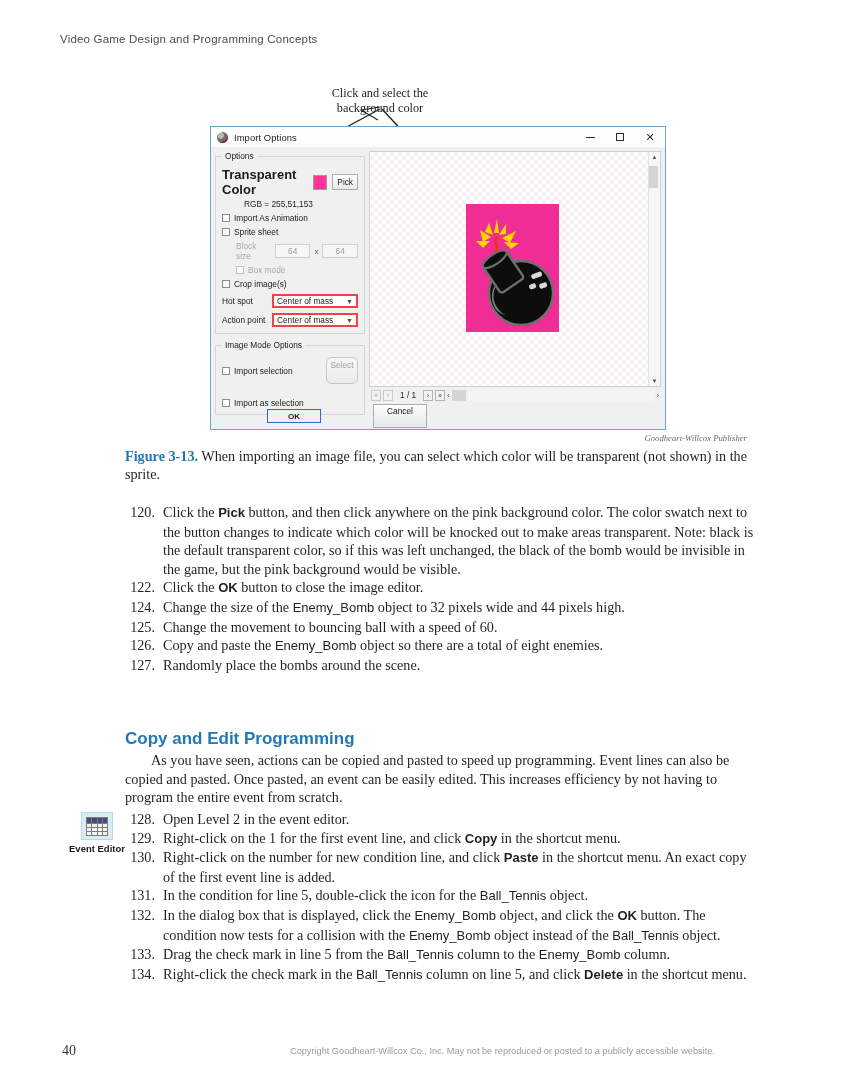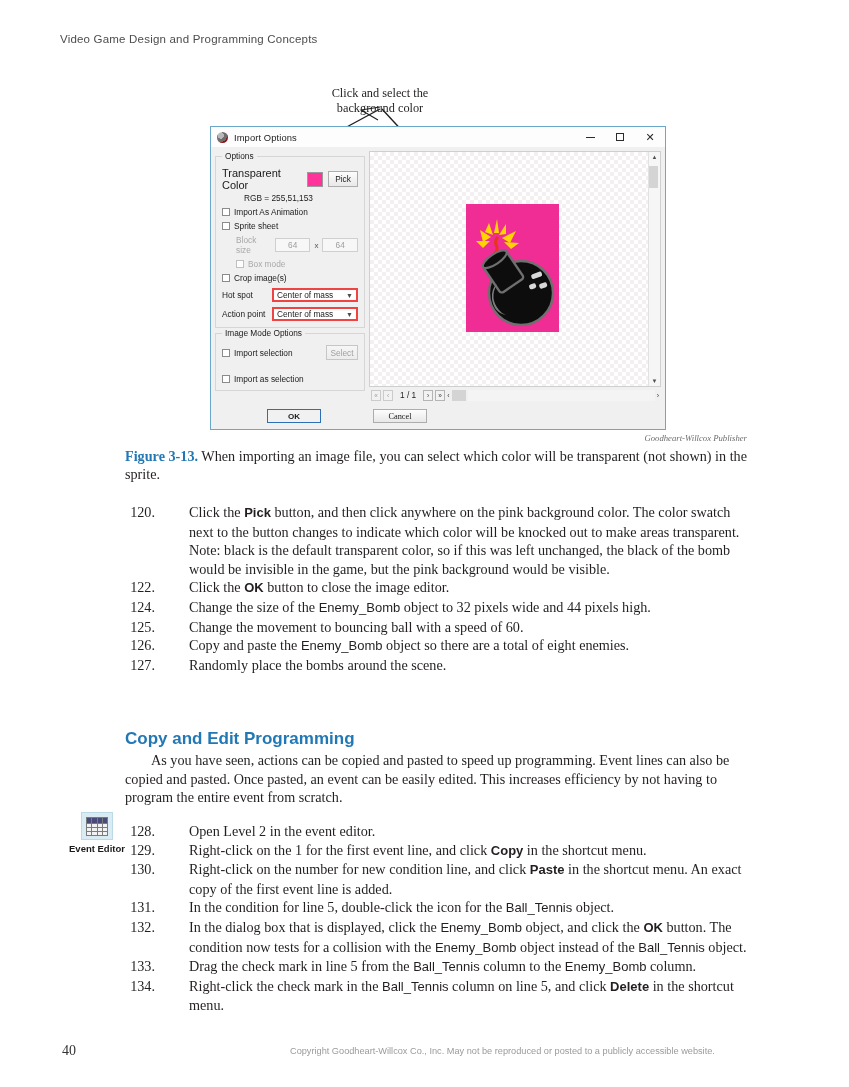--- a/index.html
+++ b/index.html
@@ -55,43 +55,43 @@
     width: 30px; height: 20px; display:flex; align-items:center; justify-content:center;
     font-size: 10px; color:#2b2b2b;
   }
   .glyph-min { display:block; width:9px; height:1px; background:#2b2b2b; }
   .glyph-max { display:block; width:8px; height:8px; border:1px solid #2b2b2b; }
   .glyph-close { font-size:11px; line-height:11px; }
 
   .dlg-body { flex:1 1 auto; display:flex; padding: 4px 4px 0 4px; gap: 4px; min-height:0; }
 
   
-  .opt-col { width: 150px; flex:0 0 150px; display:flex; flex-direction:column; }
+  .opt-col { width: 150px; flex:0 0 150px; display:flex; flex-direction:column; gap:6px; }
 
   fieldset.group {
     border:1px solid #d6d6d6; margin:0; padding: 3px 6px 6px 6px;
     background:#f0f0f0;
   }
   fieldset.group legend { padding:0 3px; font-size:8.3px; color:#1a1a1a; }
 
   .row { display:flex; align-items:center; margin-top:3px; }
-  .lbl { font-size:11px; }
+  .lbl { font-size:13px;font-weight:bold; }
   .swatch {
     width: 17px; height: 15px; background:#ff3399; border:1px solid #9a9a9a;
     margin-left:auto;
   }
   .btn {
     font-family:"Liberation Sans", sans-serif; font-size:8.3px;
     background: linear-gradient(#fdfdfd,#e8e8e8);
     border:1px solid #adadad; color:#1a1a1a;
     padding:2px 0; text-align:center;
   }
   .btn.pick { width: 31px; height:16px; margin-left:5px; line-height:11px; }
-  .btn.select { width: 32px; height:15px; line-height:10px; color:#a0a0a0; border-color:#c6c6c6;
-                background: linear-gradient(#f6f6f6,#ececec); margin-left:auto; }
+  .btn.select { width: 32px; height:27px; line-height:10px; color:#a0a0a0; border-color:#c6c6c6;
+                background: linear-gradient(#f6f6f6,#ececec); margin-left:auto;border-radius:6px; }
   .rgb { font-size:8.3px; margin: 2px 0 0 22px; }
 
   .cb-row { display:flex; align-items:center; margin-top:4px; gap:4px; }
   .cb { width:8px; height:8px; border:1px solid #8b8b8b; background:#fff; flex:0 0 8px; }
   .cb.dim { border-color:#c0c0c0; }
   .cb-lbl { font-size:8.3px; }
   .dim-text { color:#a8a8a8; }
 
   .blockrow { display:flex; align-items:center; margin-top:4px; padding-left:14px; gap:4px; }
   .mini-input {
@@ -140,49 +140,49 @@
   }
   .navbtn.on { color:#3a3a3a; border-color:#b4b4b4; }
   .pagenum { font-size:8.3px; margin:0 5px; }
   .hbar { flex:1 1 auto; height:11px; display:flex; align-items:center; gap:2px; }
   .hbar .track { flex:1 1 auto; height:11px; background:#f4f4f4; position:relative; }
   .hbar .hthumb { width:14px; height:11px; background:#d4d4d4; }
   .hbar .arw { font-size:7px; color:#3a3a3a; }
 
   .dlg-foot { height:26px; flex:0 0 26px; display:flex; align-items:center; gap:52px; padding-left:56px; }
   .btn-ok { width:54px; height:14px; line-height:9px; border:1px solid #2d6fb4; background:#f1f1f1; font-weight:bold; font-size:8px; }
-  .btn-cancel { width:54px; height:14px; line-height:9px;font-family:Liberation Serif, serif; }
+  .btn-cancel { width:54px; height:24px; line-height:9px; }
 
   
   .bomb-bg { position:absolute; left:96px; top:52px; width:93px; height:128px; background:#ef2d94; }
 
   
   .credit {
     position:absolute; right:102px; top:433px;
     font-family:"Liberation Serif", serif; font-style:italic; font-size:8.7px; color:#6d6d6d;
   }
   .caption {
     position:absolute; left:125px; top:447px; width:630px;
     font-size:14.2px; line-height:18px;
   }
   .caption b { font-family:"Liberation Serif", serif; color:#2178b5; font-weight:bold; }
 
   
   ol.steps {
     position:absolute; left:125px; width:632px; margin:0; padding:0; list-style:none;
     font-size:14.2px; line-height:18.6px;
   }
-  ol.steps li { display:flex; margin:0 0 0 0;gap:26px; }
+  ol.steps li { display:flex; margin:0 0 0 0; }
   ol.steps li .num { width:38px; flex:0 0 38px; text-align:right; padding-right:8px; }
   ol.steps li .txt { flex:1 1 auto; }
   .mono { font-family:"Liberation Sans", sans-serif; font-size:13px; }
   .bold { font-family:"Liberation Sans", sans-serif; font-weight:bold; font-size:13px; }
 
   #steps-a { top: 503px; }
-  #steps-b { top: 810px; margin-top: 12px; }
+  #steps-b { top: 810px; }
 
   
   .h2 {
     position:absolute; left:125px; top:729px;
     font-family:"Liberation Sans", sans-serif; font-weight:bold; font-size:17px; color:#2178b5;
   }
   .body-para {
     position:absolute; left:125px; top:751px; width:632px;
     font-size:14.2px; line-height:18.6px; text-indent:26px;
   }

